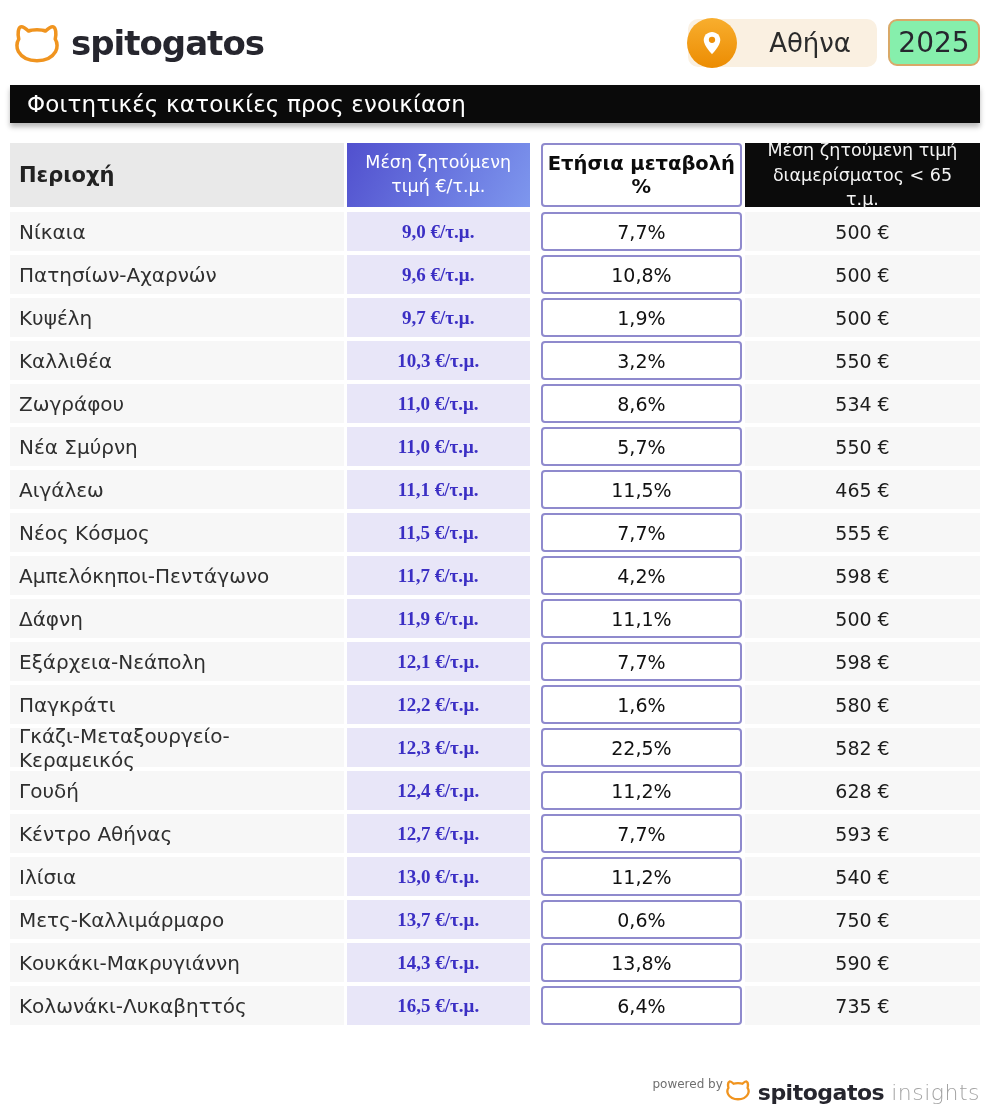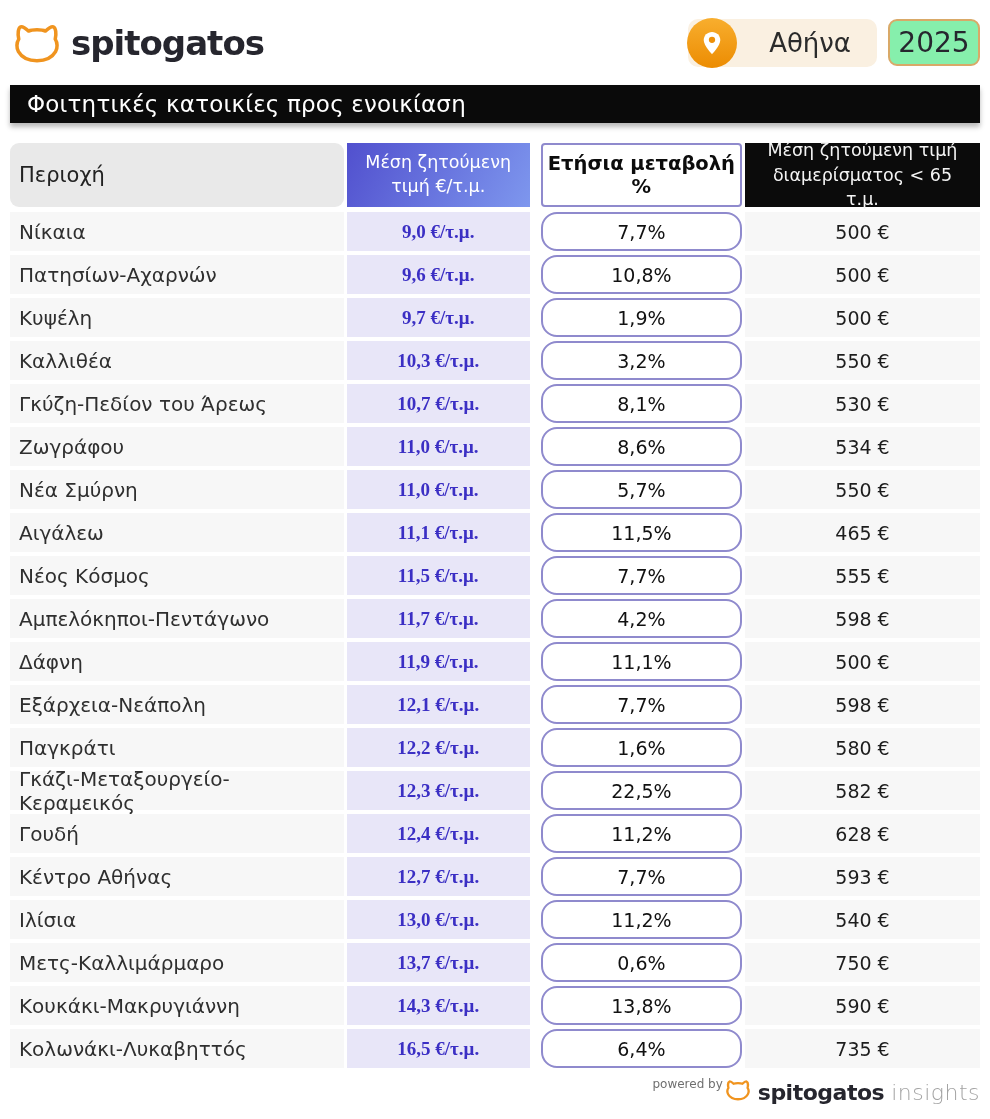--- a/index.html
+++ b/index.html
@@ -51,21 +51,21 @@
   .trow { display:flex; align-items:stretch; }
   .c1 { width:335px; }
   .c2 { width:184px; margin-left:3px; }
   .c3 { width:202px; margin-left:11px; }
   .c4 { width:236px; margin-left:3px; }
 
   .thead { height:64px; margin-bottom:5px; }
   .th { display:flex; align-items:center; justify-content:center; text-align:center; }
   .th-area {
     background:#e9e9e9; justify-content:flex-start; text-align:left;
-    padding-left:9px; font-size:21px; font-weight:400; color:#222222;border-radius:9px;
+    padding-left:9px; font-size:21px; font-weight:700; color:#222222;
   }
   .th-blue {
     background:linear-gradient(118deg,#5150ce 0%,#7e97ee 100%);
     color:#ffffff; font-size:17.5px; font-weight:500; line-height:1.35; padding:0 6px;
   }
   .th-yoy {
     background:#ffffff; border:2px solid #8f8acd; border-radius:4px;
     font-size:19.5px; font-weight:700; color:#0c0c0c;
   }
   .th-black { background:#0b0b0b; color:#f4f4f4; font-size:17.5px; font-weight:400; line-height:1.4; padding:0 12px; }
@@ -74,21 +74,21 @@
   .cell { display:flex; align-items:center; }
   .cell-area {
     background:#f7f7f7; padding-left:9px;
     font-size:20px; color:#2f2f2f;
   }
   .cell-sqm {
     background:#e8e6f8; justify-content:center;
     font-size:19px; font-weight:700; color:#3b2fc4;font-family:Liberation Serif, serif;
   }
   .cell-yoy {
-    background:#ffffff; border:2px solid #8f8acd; border-radius:16px;
+    background:#ffffff; border:2px solid #8f8acd; border-radius:4px;
     justify-content:center; font-size:19px; font-weight:500; color:#111111;
   }
   .cell-flat {
     background:#f7f7f7; justify-content:center;
     font-size:19px; font-weight:500; color:#1d1d1d;
   }
 
   
   .footer {
     position:absolute; right:10px; top:1077px;
@@ -165,26 +165,20 @@
     <div class="c4 cell cell-flat">500 €</div>
   </div>
 
   <div class="trow body-row">
     <div class="c1 cell cell-area">Καλλιθέα</div>
     <div class="c2 cell cell-sqm">10,3 €/τ.μ.</div>
     <div class="c3 cell cell-yoy">3,2%</div>
     <div class="c4 cell cell-flat">550 €</div>
   </div>
 
-  <div class="trow body-row">
-    <div class="c1 cell cell-area">Γκύζη-Πεδίον του Άρεως</div>
-    <div class="c2 cell cell-sqm">10,7 €/τ.μ.</div>
-    <div class="c3 cell cell-yoy">8,1%</div>
-    <div class="c4 cell cell-flat">530 €</div>
-  </div>
 
   <div class="trow body-row">
     <div class="c1 cell cell-area">Ζωγράφου</div>
     <div class="c2 cell cell-sqm">11,0 €/τ.μ.</div>
     <div class="c3 cell cell-yoy">8,6%</div>
     <div class="c4 cell cell-flat">534 €</div>
   </div>
 
   <div class="trow body-row">
     <div class="c1 cell cell-area">Νέα Σμύρνη</div>

